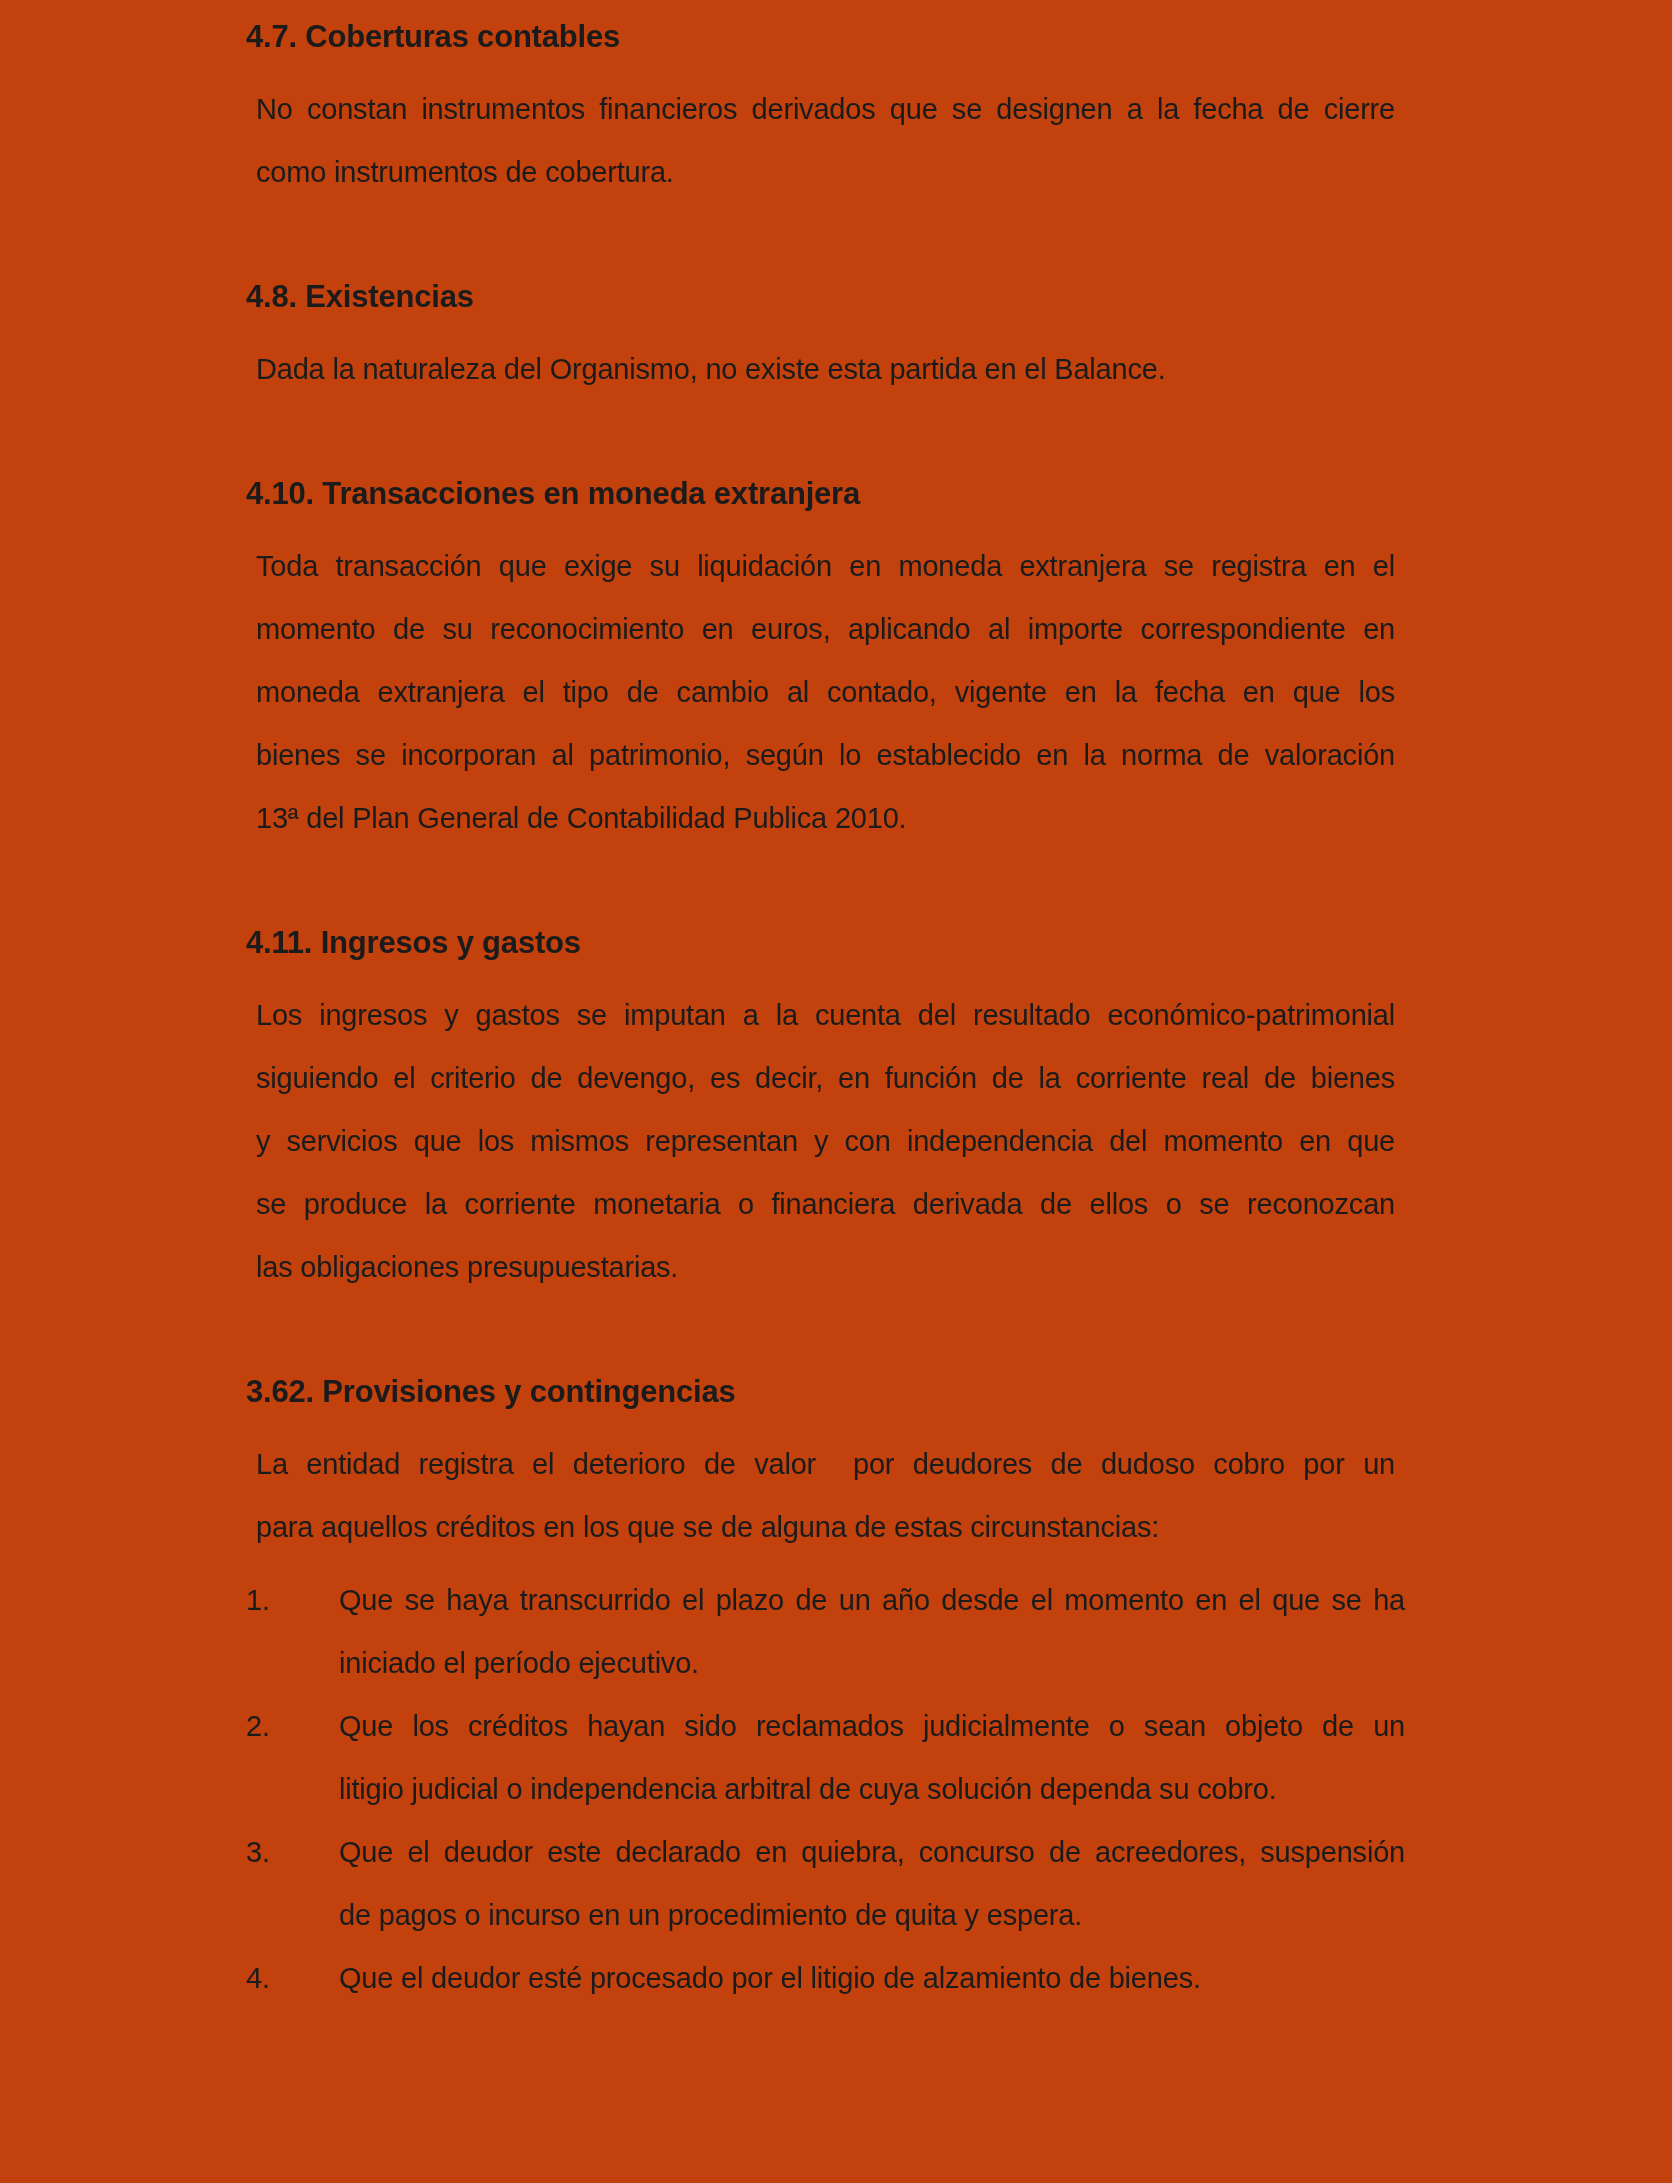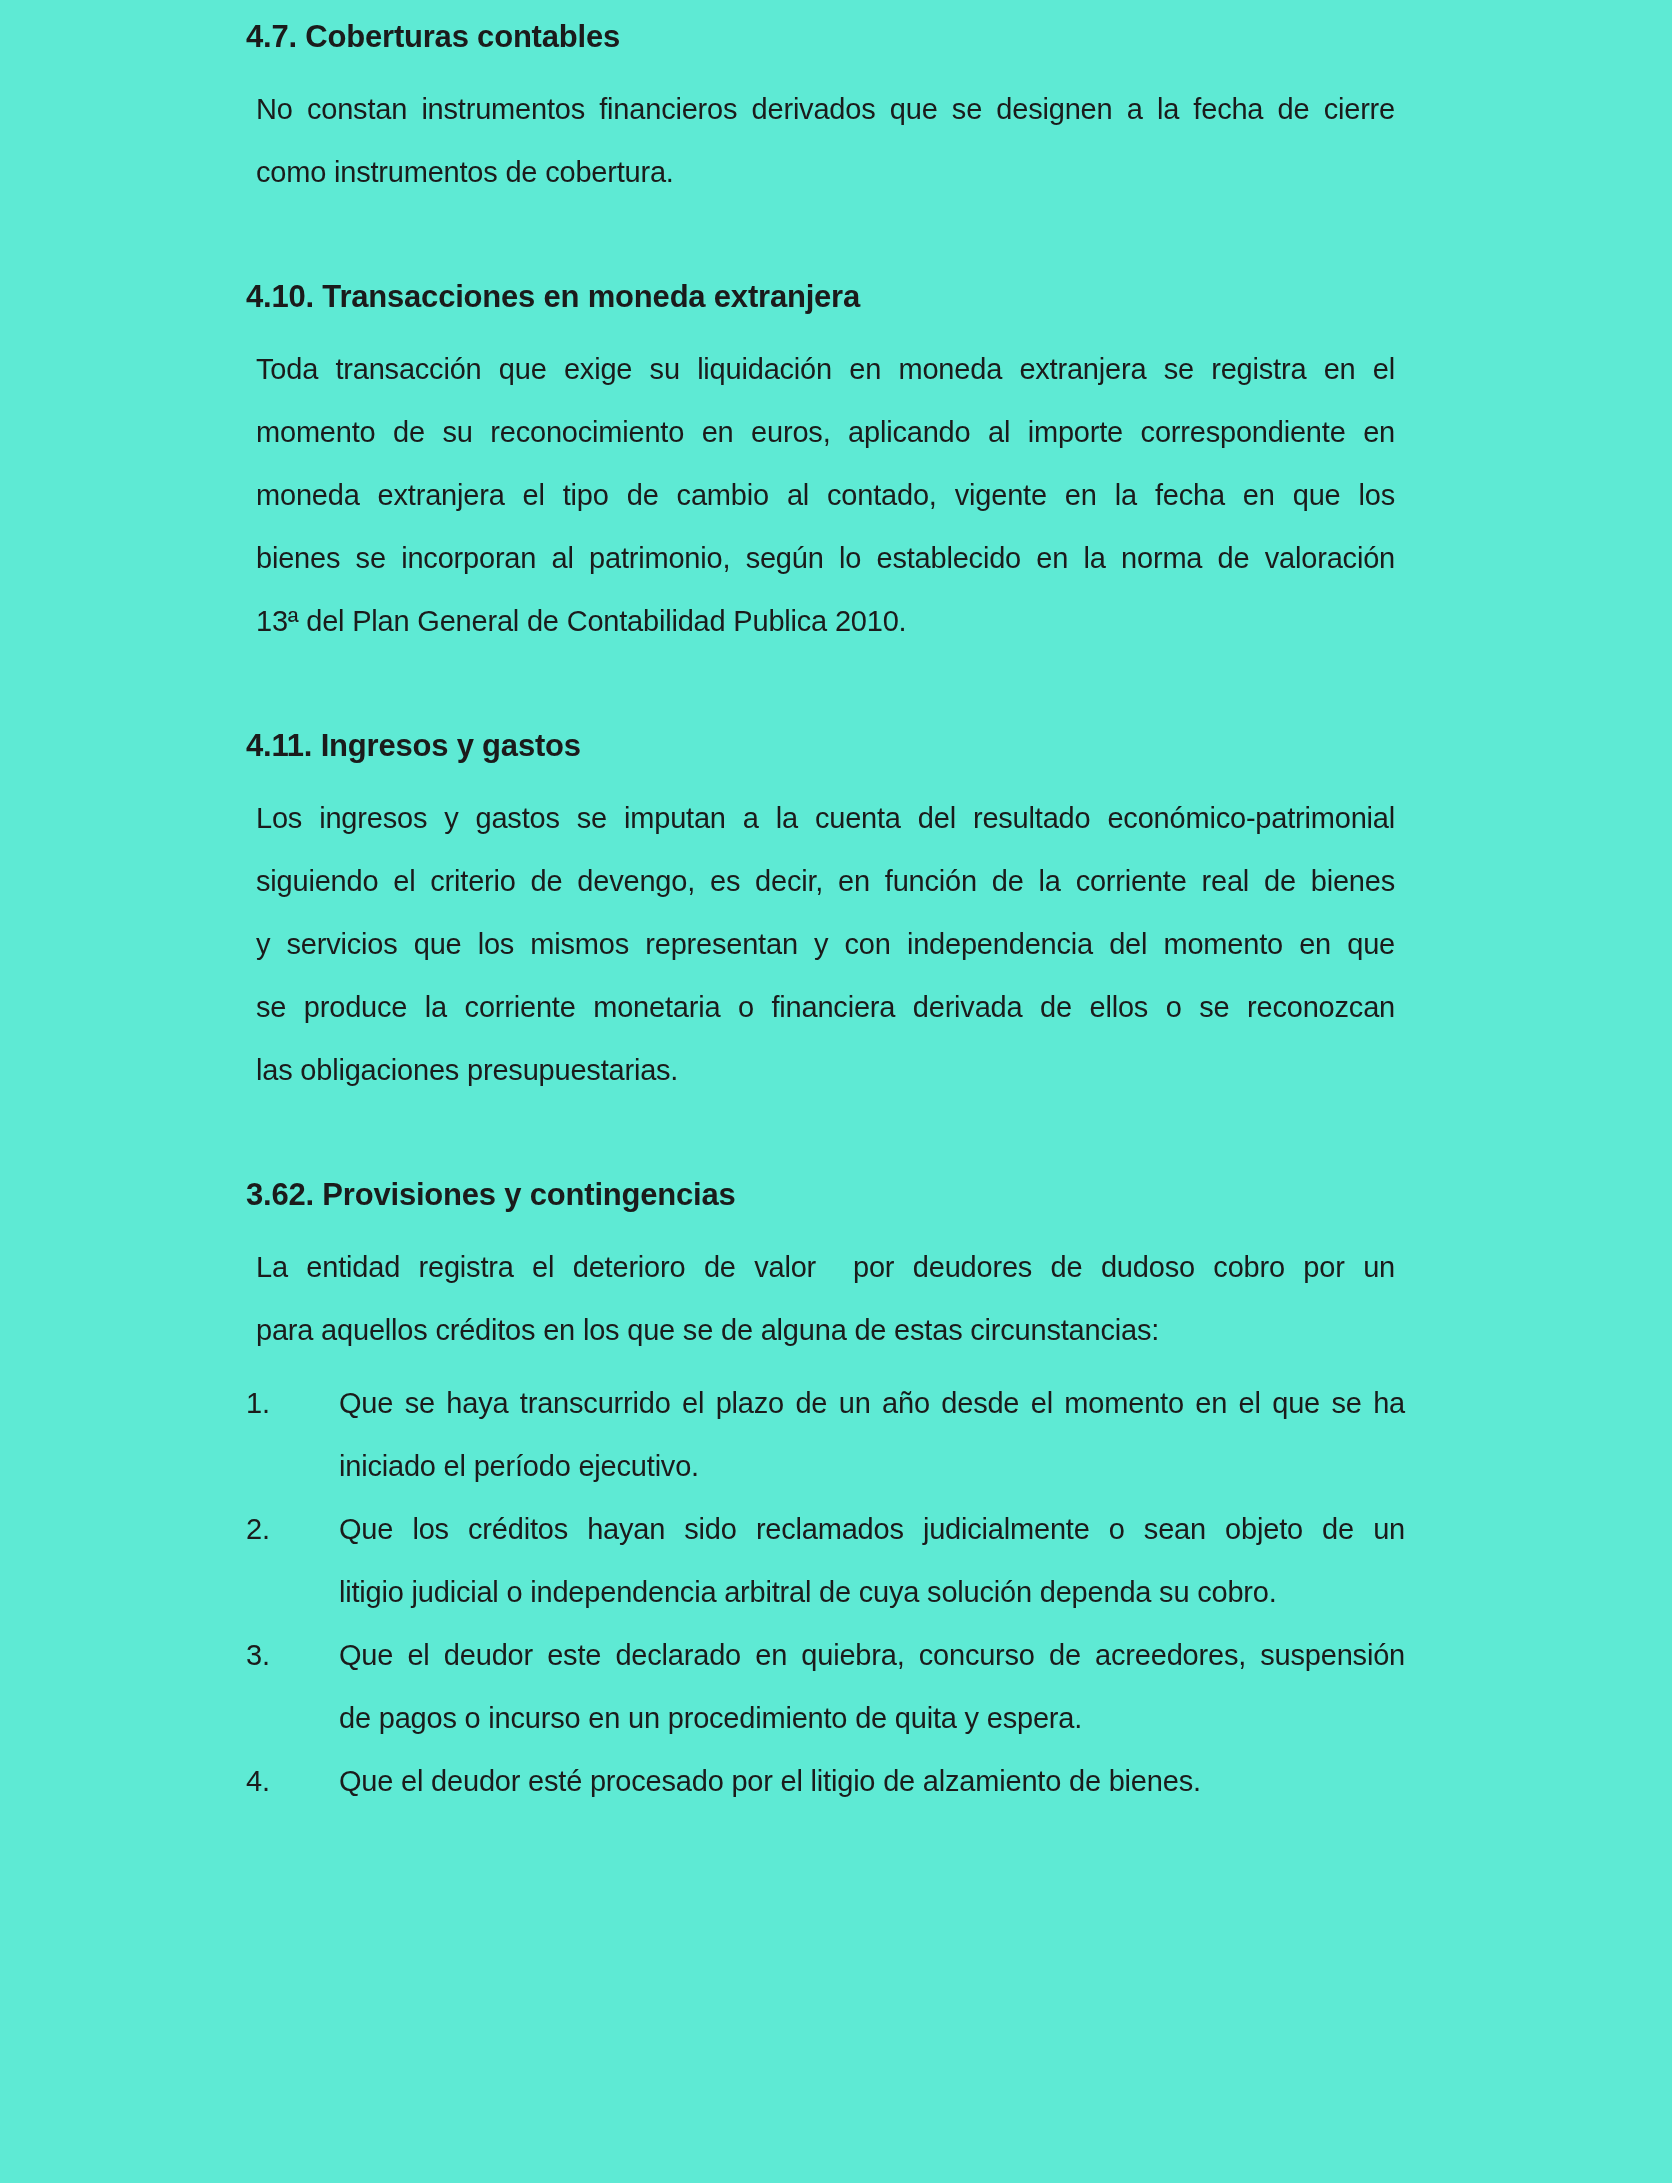--- a/index.html
+++ b/index.html
@@ -12,21 +12,21 @@
     height: 2183px;
     position: relative;
     font-family: "Liberation Sans", "DejaVu Sans", sans-serif;
     color: #1b1b1b;
   }
   .page {
     box-sizing: border-box;
     width: 1672px;
     height: 2183px;
     padding: 4.7px 267px 0 246px;
-    background: #5eead4;
+    background: #c2410c;
     overflow: hidden;
   }
   .section { margin: 0; }
   .section + .section { margin-top: 61px; }
   .heading {
     margin: 0;
     font-size: 31px;
     font-weight: bold;
     line-height: 63px;
     letter-spacing: -0.2px;
@@ -65,20 +65,26 @@
 <main class="page">
 
   <section class="section">
     <h2 class="heading">4.7. Coberturas contables</h2>
     <div class="para">
         <div class="line">No constan instrumentos financieros derivados que se designen a la fecha de cierre</div>
         <div class="line">como instrumentos de cobertura.</div>
       </div>
   </section>
 
+  <section class="section">
+    <h2 class="heading">4.8. Existencias</h2>
+    <div class="para">
+        <div class="line">Dada la naturaleza del Organismo, no existe esta partida en el Balance.</div>
+      </div>
+  </section>
 
   <section class="section">
     <h2 class="heading">4.10. Transacciones en moneda extranjera</h2>
     <div class="para">
         <div class="line">Toda transacción que exige su liquidación en moneda extranjera se registra en el</div>
         <div class="line">momento de su reconocimiento en euros, aplicando al importe correspondiente en</div>
         <div class="line">moneda extranjera el tipo de cambio al contado, vigente en la fecha en que los</div>
         <div class="line">bienes se incorporan al patrimonio, según lo establecido en la norma de valoración</div>
         <div class="line">13ª del Plan General de Contabilidad Publica 2010.</div>
       </div>

